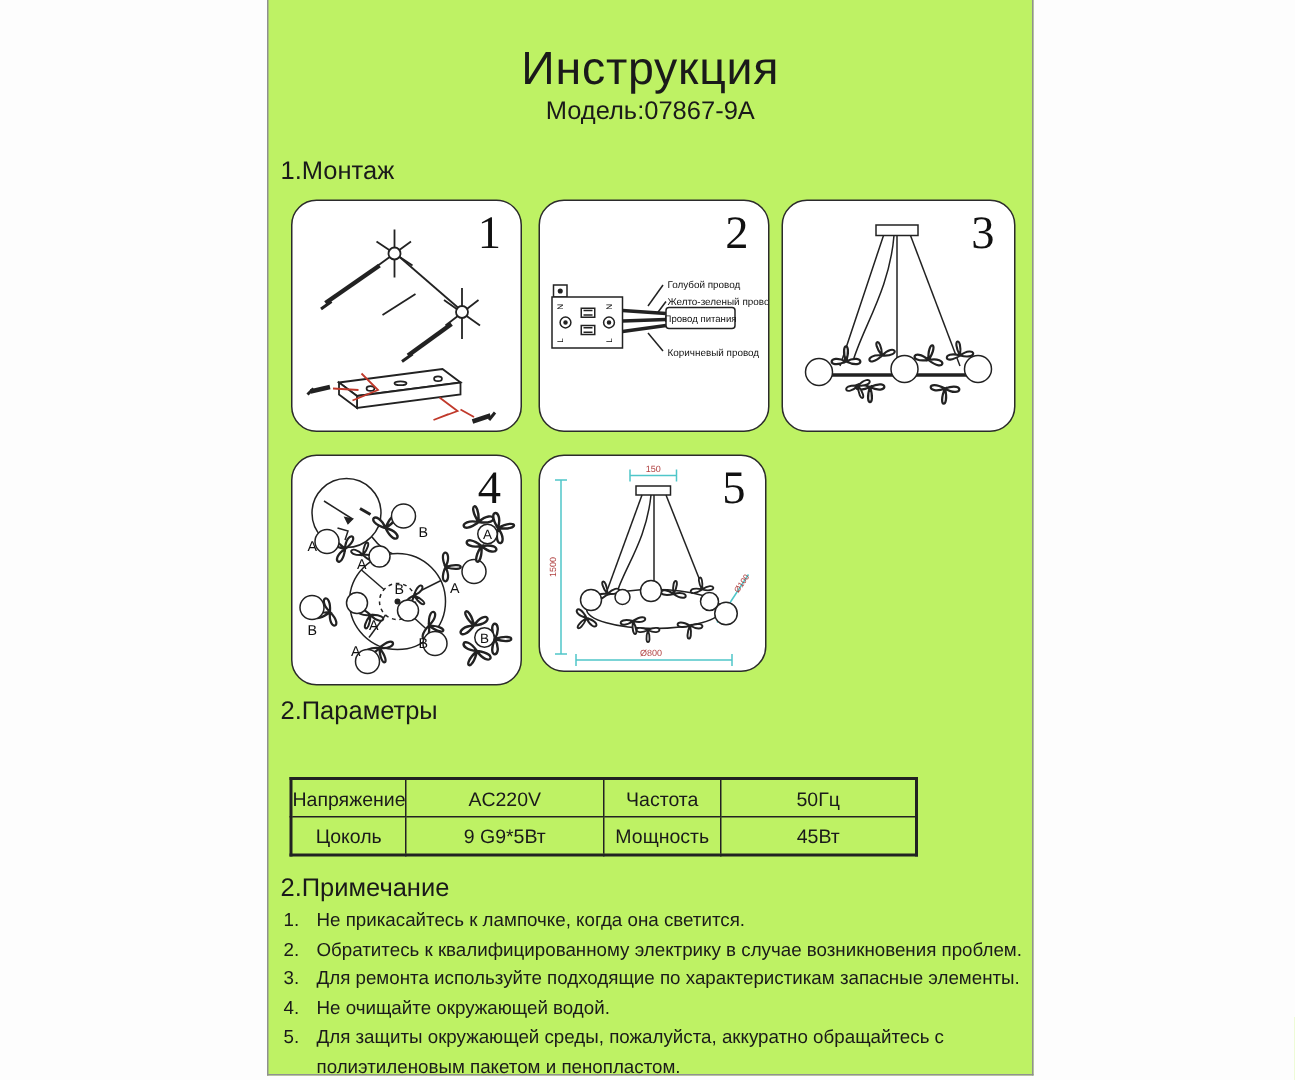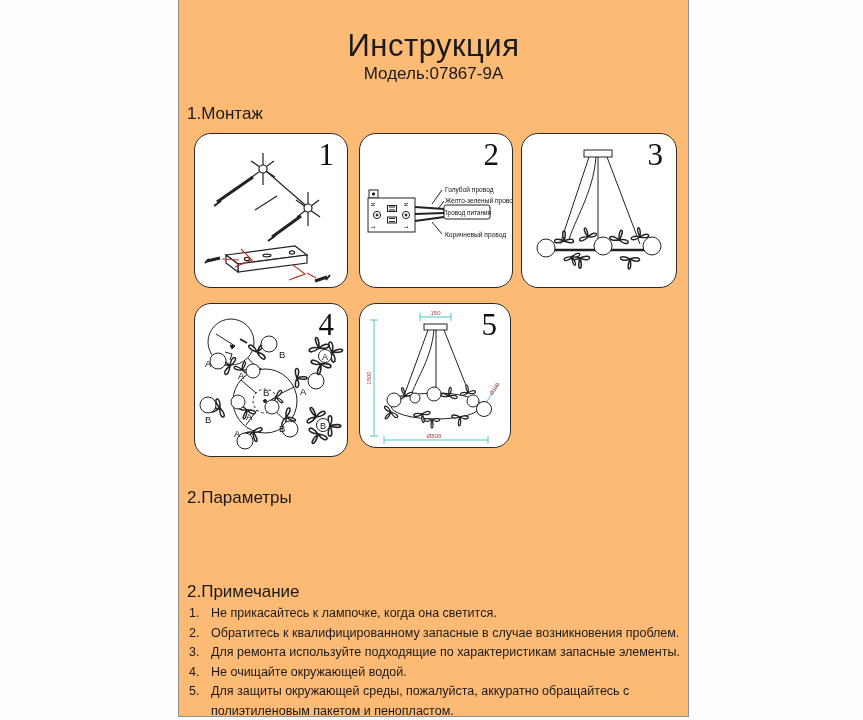--- a/index.html
+++ b/index.html
@@ -1,22 +1,22 @@
 <!DOCTYPE html>
 <html><head>
 <meta charset="utf-8">
 <style>
   html,body{margin:0;padding:0;background:#fdfdfd;width:863px;height:720px;overflow:hidden;
     font-family:"Liberation Sans",sans-serif;color:#1a1a1a;}
-  .page{position:absolute;left:178px;top:0;width:509px;height:716px;background:#fdba74;
+  .page{position:absolute;left:178px;top:0;width:509px;height:716px;background:#bef264;
     border-left:1px solid #909090;border-right:1px solid #909090;border-bottom:1px solid #909090;}
   .title{position:absolute;top:28px;left:0;width:100%;text-align:center;font-size:31px;letter-spacing:.5px;}
   .subtitle{position:absolute;top:64px;left:0;width:100%;text-align:center;font-size:17px;}
   .sec{position:absolute;left:8px;font-size:17px;}
-  .sec1{top:104px}.sec2{top:488px}.sec3{top:582px}
+  .sec1{top:104px}.sec2{top:464px}.sec3{top:582px}
   .dbox{position:absolute;border:1.4px solid #2b2b2b;border-radius:17px;background:#fff;}
   .b1{left:15px;top:133px;width:152px;height:153px}
   .b2{left:180px;top:133px;width:152px;height:153px}
   .b3{left:342px;top:133px;width:154px;height:153px}
   .b4{left:15px;top:303px;width:152px;height:152px}
   .b5{left:180px;top:303px;width:150px;height:143px}
   .dbox svg{position:absolute;left:0;top:0;width:100%;height:100%;}
   .stepnum{position:absolute;top:3px;right:13px;font-family:"Liberation Serif",serif;font-size:31px;color:#111;}
   .ptable{position:absolute;left:14px;top:518px;width:414px;border-collapse:collapse;
     font-size:13px;table-layout:fixed;}
@@ -239,31 +239,47 @@
       <text x="75.5" y="10.5" font-size="6" text-anchor="middle" class="dimtxt">150</text>
       <text x="10.5" y="74" font-size="6" text-anchor="middle" transform="rotate(-90 10.5 74)" class="dimtxt">1500</text>
       <text x="74" y="133.5" font-size="6" text-anchor="middle" class="dimtxt">Ø800</text>
       <text x="136" y="86" font-size="5.5" text-anchor="middle" transform="rotate(-56 136 86)" class="dimtxt">Ø100</text>
     </svg>
     <div class="stepnum">5</div>
   </div>
 
   <div class="sec sec2">2.Параметры</div>
 
+  <table class="ptable">
+    <tbody>
+        <tr>
+      <td class="c0">Напряжение</td>
+      <td class="c1">AC220V</td>
+      <td class="c2">Частота</td>
+      <td class="c3">50Гц</td>
+    </tr>
+    <tr>
+      <td class="c0">Цоколь</td>
+      <td class="c1">9 G9*5Вт</td>
+      <td class="c2">Мощность</td>
+      <td class="c3">45Вт</td>
+    </tr>
+  </tbody>
+    </table>
 
   <div class="sec sec3">2.Примечание</div>
 
   <div class="notes">
     <div class="note">
       <span class="num">1.</span>
       <span class="txt">Не прикасайтесь к лампочке, когда она светится.</span>
     </div>
     <div class="note">
       <span class="num">2.</span>
-      <span class="txt">Обратитесь к квалифицированному запасные в случае возникновения проблем.</span>
+      <span class="txt">Обратитесь к квалифицированному электрику в случае возникновения проблем.</span>
     </div>
     <div class="note">
       <span class="num">3.</span>
       <span class="txt">Для ремонта используйте подходящие по характеристикам запасные элементы.</span>
     </div>
     <div class="note">
       <span class="num">4.</span>
       <span class="txt">Не очищайте окружающей водой.</span>
     </div>
     <div class="note">

